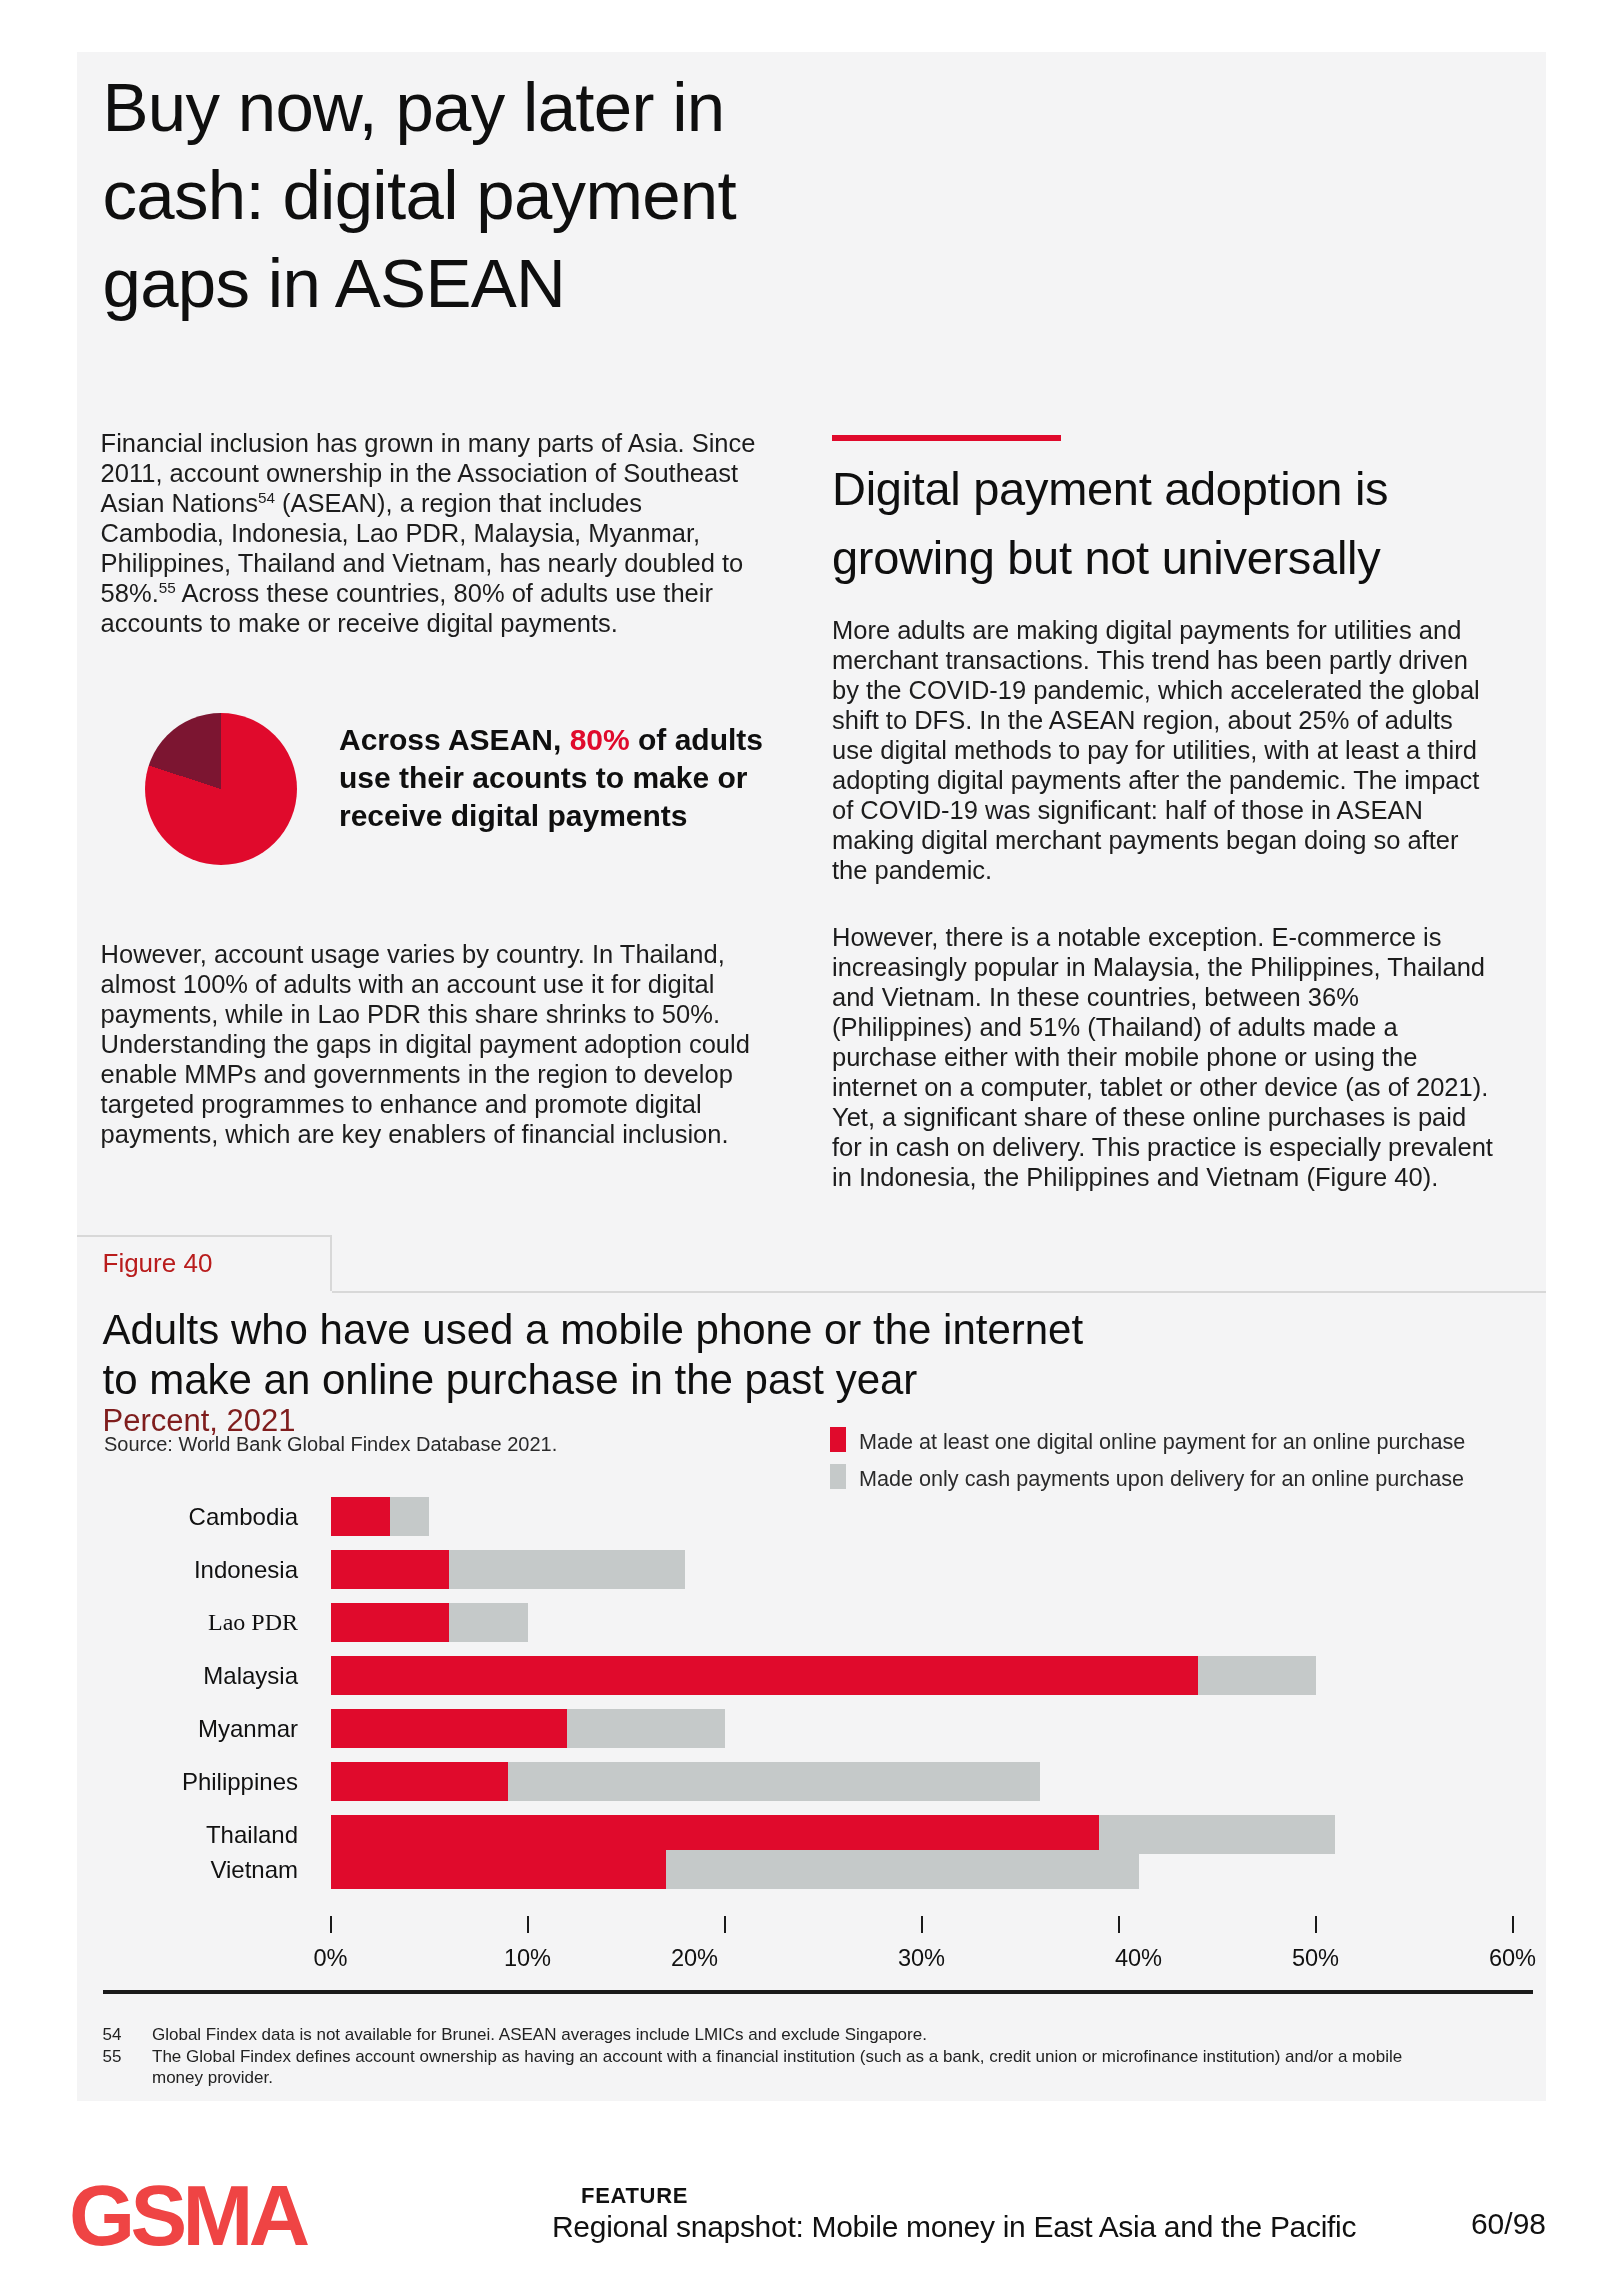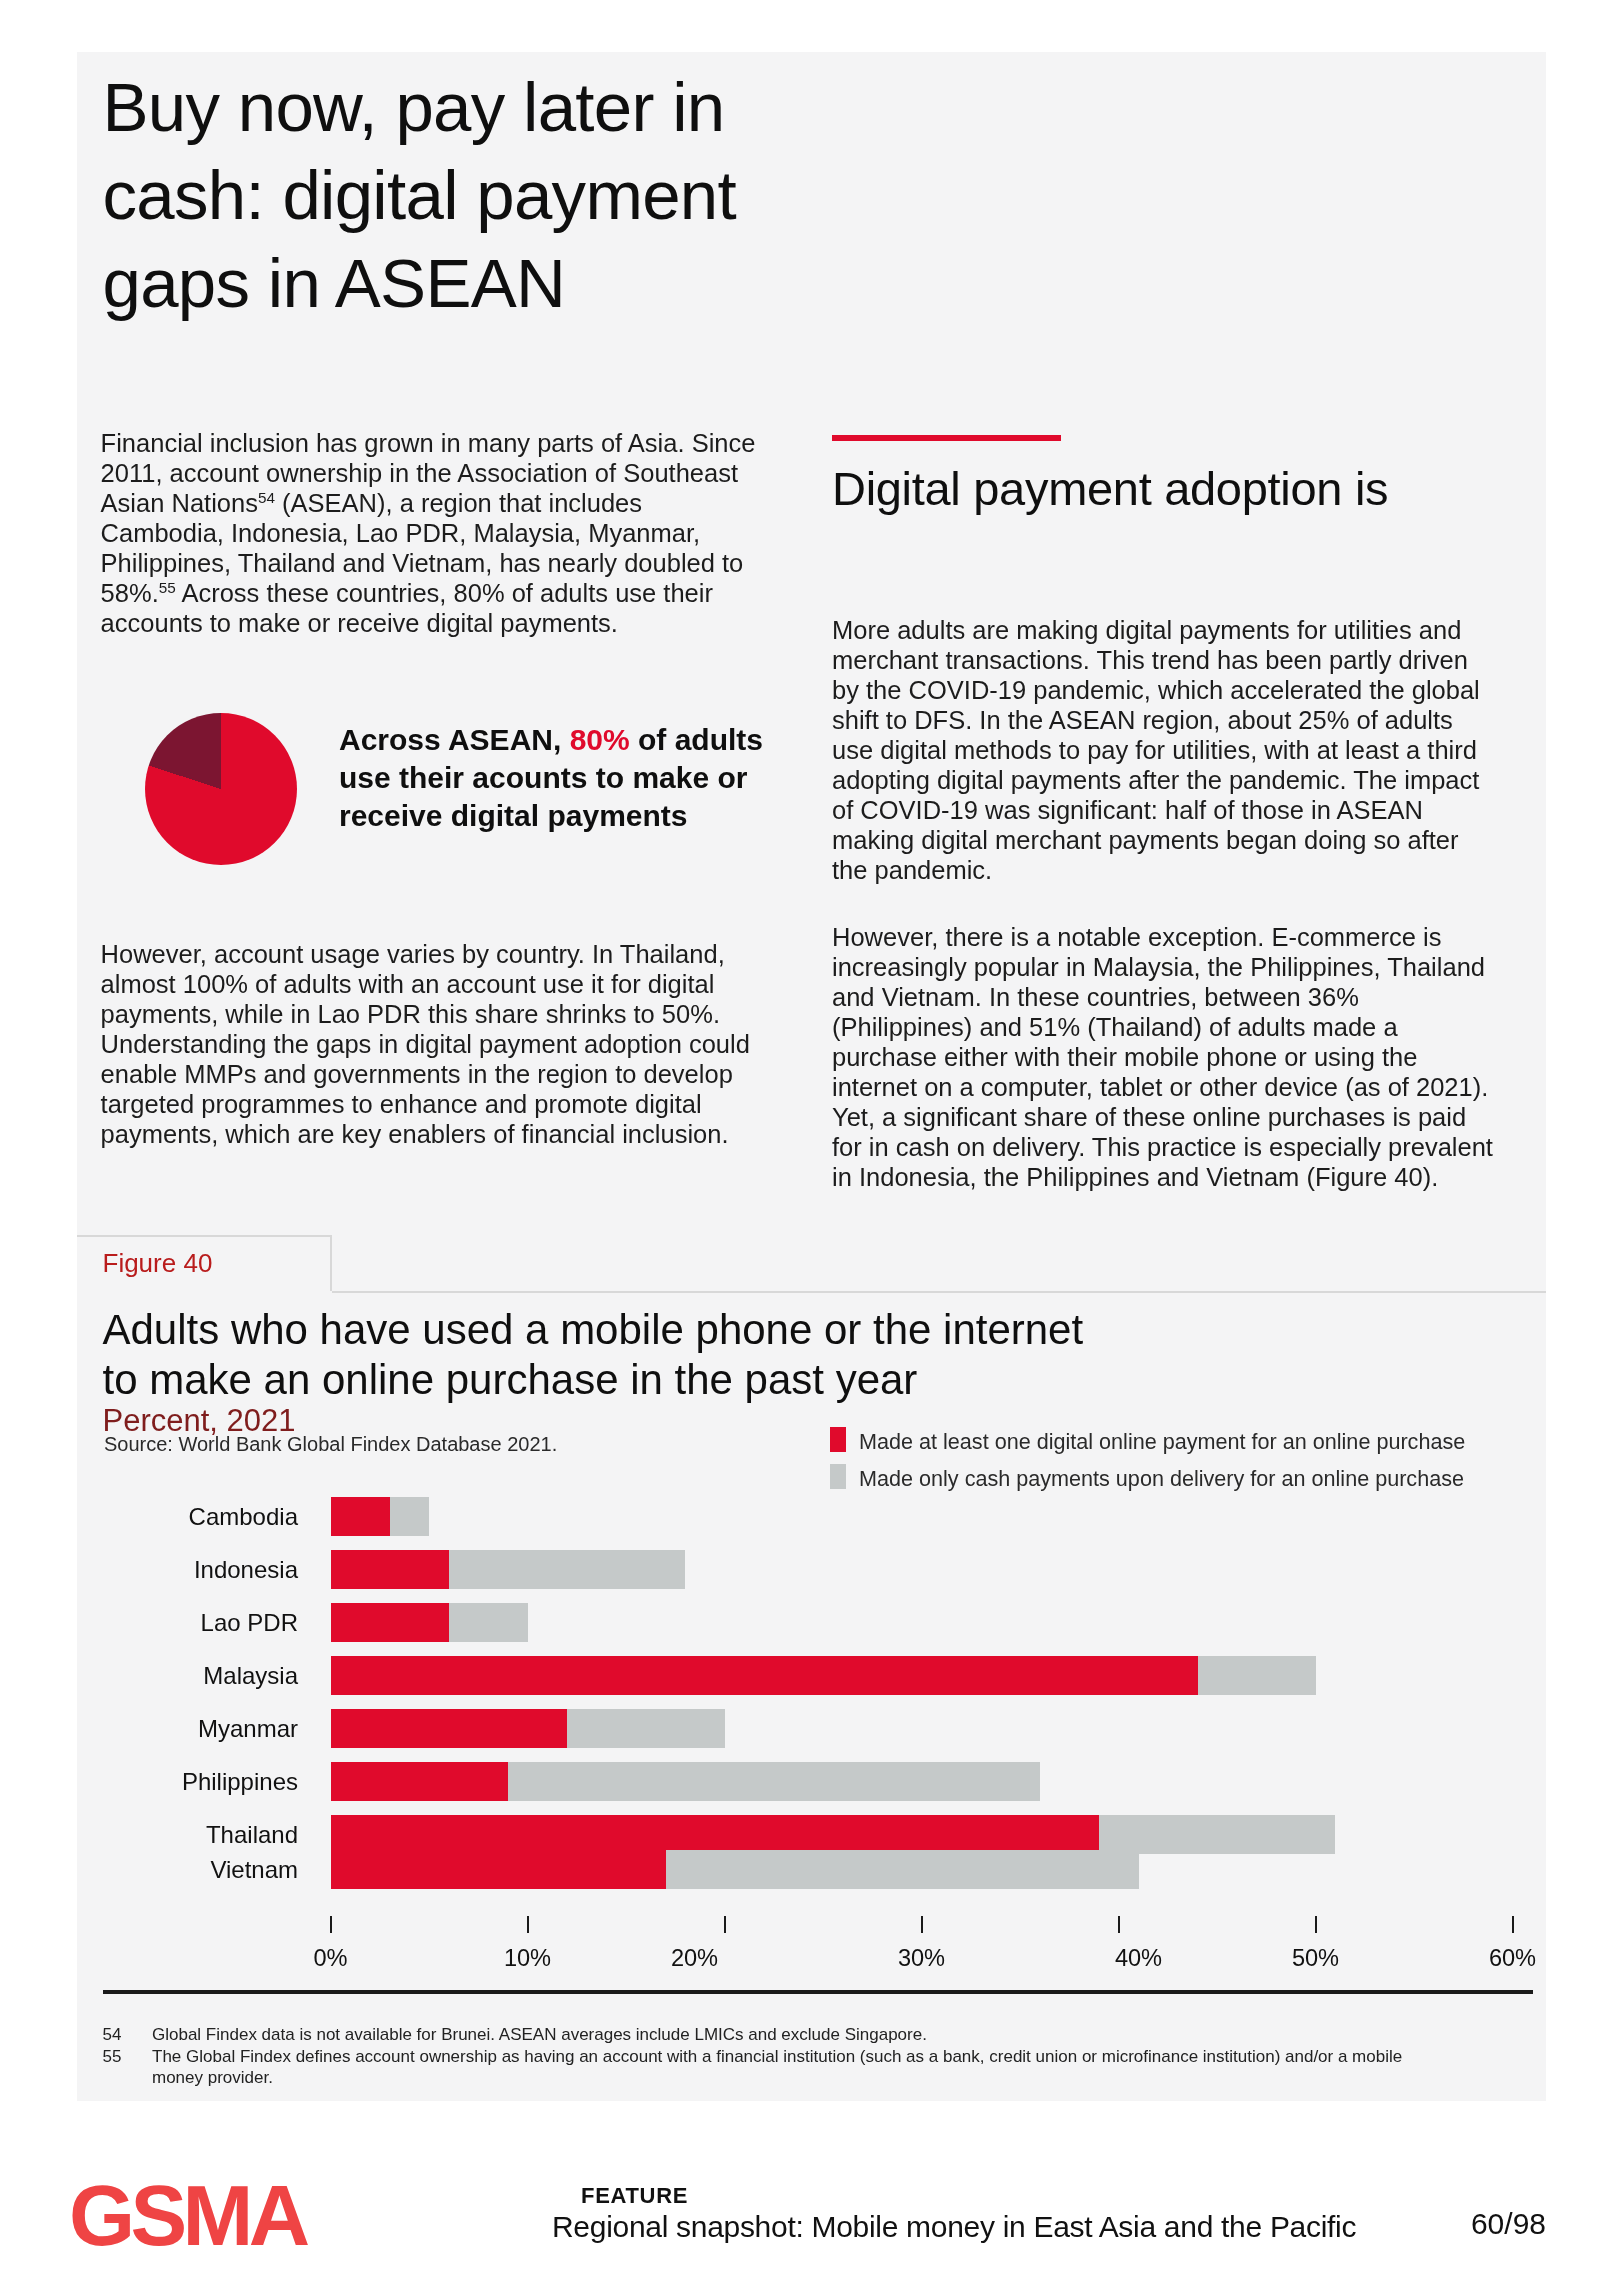--- a/index.html
+++ b/index.html
@@ -93,20 +93,21 @@
 
     <div class="pie"></div>
 
     <div class="callout"><span>Across ASEAN, </span><span class="hl">80%</span><span> of adults use their acounts to make or receive digital payments</span></div>
 
     <div class="body-par p-left2">However, account usage varies by country. In Thailand, almost 100% of adults with an account use it for digital payments, while in Lao PDR this share shrinks to 50%. Understanding the gaps in digital payment adoption could enable MMPs and governments in the region to develop targeted programmes to enhance and promote digital payments, which are key enablers of financial inclusion.</div>
 
     <div class="red-rule"></div>
     <div class="section-heading">
       <div>Digital payment adoption is</div>
+      <div>growing but not universally</div>
     </div>
     <div class="body-par p-right1">More adults are making digital payments for utilities and merchant transactions. This trend has been partly driven by the COVID-19 pandemic, which accelerated the global shift to DFS. In the ASEAN region, about 25% of adults use digital methods to pay for utilities, with at least a third adopting digital payments after the pandemic. The impact of COVID-19 was significant: half of those in ASEAN making digital merchant payments began doing so after the pandemic.</div>
     <div class="body-par p-right2">However, there is a notable exception. E-commerce is increasingly popular in Malaysia, the Philippines, Thailand and Vietnam. In these countries, between 36% (Philippines) and 51% (Thailand) of adults made a purchase either with their mobile phone or using the internet on a computer, tablet or other device (as of 2021). Yet, a significant share of these online purchases is paid for in cash on delivery. This practice is especially prevalent in Indonesia, the Philippines and Vietnam (Figure 40).</div>
 
     <div class="figure-tab">
       <span>Figure 40</span>
     </div>
     <div class="figure-divider"></div>
 
     <div class="figure-title">
@@ -129,21 +130,21 @@
         <div class="chart-row" style="top: 0px; width: 1469px;">
           <div class="bar-label">Cambodia</div>
           <div class="bar-seg" style="left: 254px; width: 59px; background: rgb(224, 10, 44);"></div>
           <div class="bar-seg" style="left: 313px; width: 39px; background: rgb(197, 201, 201);"></div>
         </div>
         <div class="chart-row" style="top: 53px; width: 1469px;">
           <div class="bar-label">Indonesia</div>
           <div class="bar-seg" style="left: 254px; width: 118px; background: rgb(224, 10, 44);"></div>
           <div class="bar-seg" style="left: 372px; width: 236px; background: rgb(197, 201, 201);"></div>
         </div>
-        <div class="chart-row" style="top: 106px; width: 1469px;">
+        <div class="chart-row" style="top: 106px; width: 1469px; font-family: Liberation Serif, serif;">
           <div class="bar-label">Lao PDR</div>
           <div class="bar-seg" style="left: 254px; width: 118px; background: rgb(224, 10, 44);"></div>
           <div class="bar-seg" style="left: 372px; width: 79px; background: rgb(197, 201, 201);"></div>
         </div>
         <div class="chart-row" style="top: 159px; width: 1469px;">
           <div class="bar-label">Malaysia</div>
           <div class="bar-seg" style="left: 254px; width: 867px; background: rgb(224, 10, 44);"></div>
           <div class="bar-seg" style="left: 1121px; width: 118px; background: rgb(197, 201, 201);"></div>
         </div>
         <div class="chart-row" style="top: 212px; width: 1469px;">

